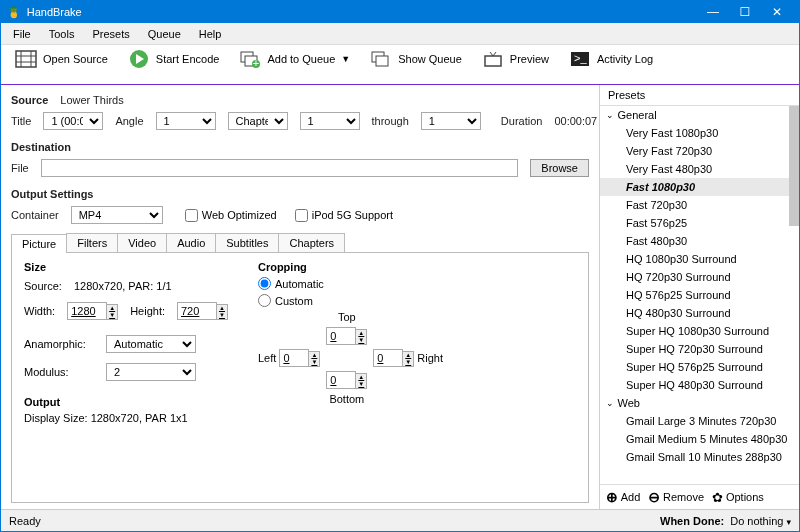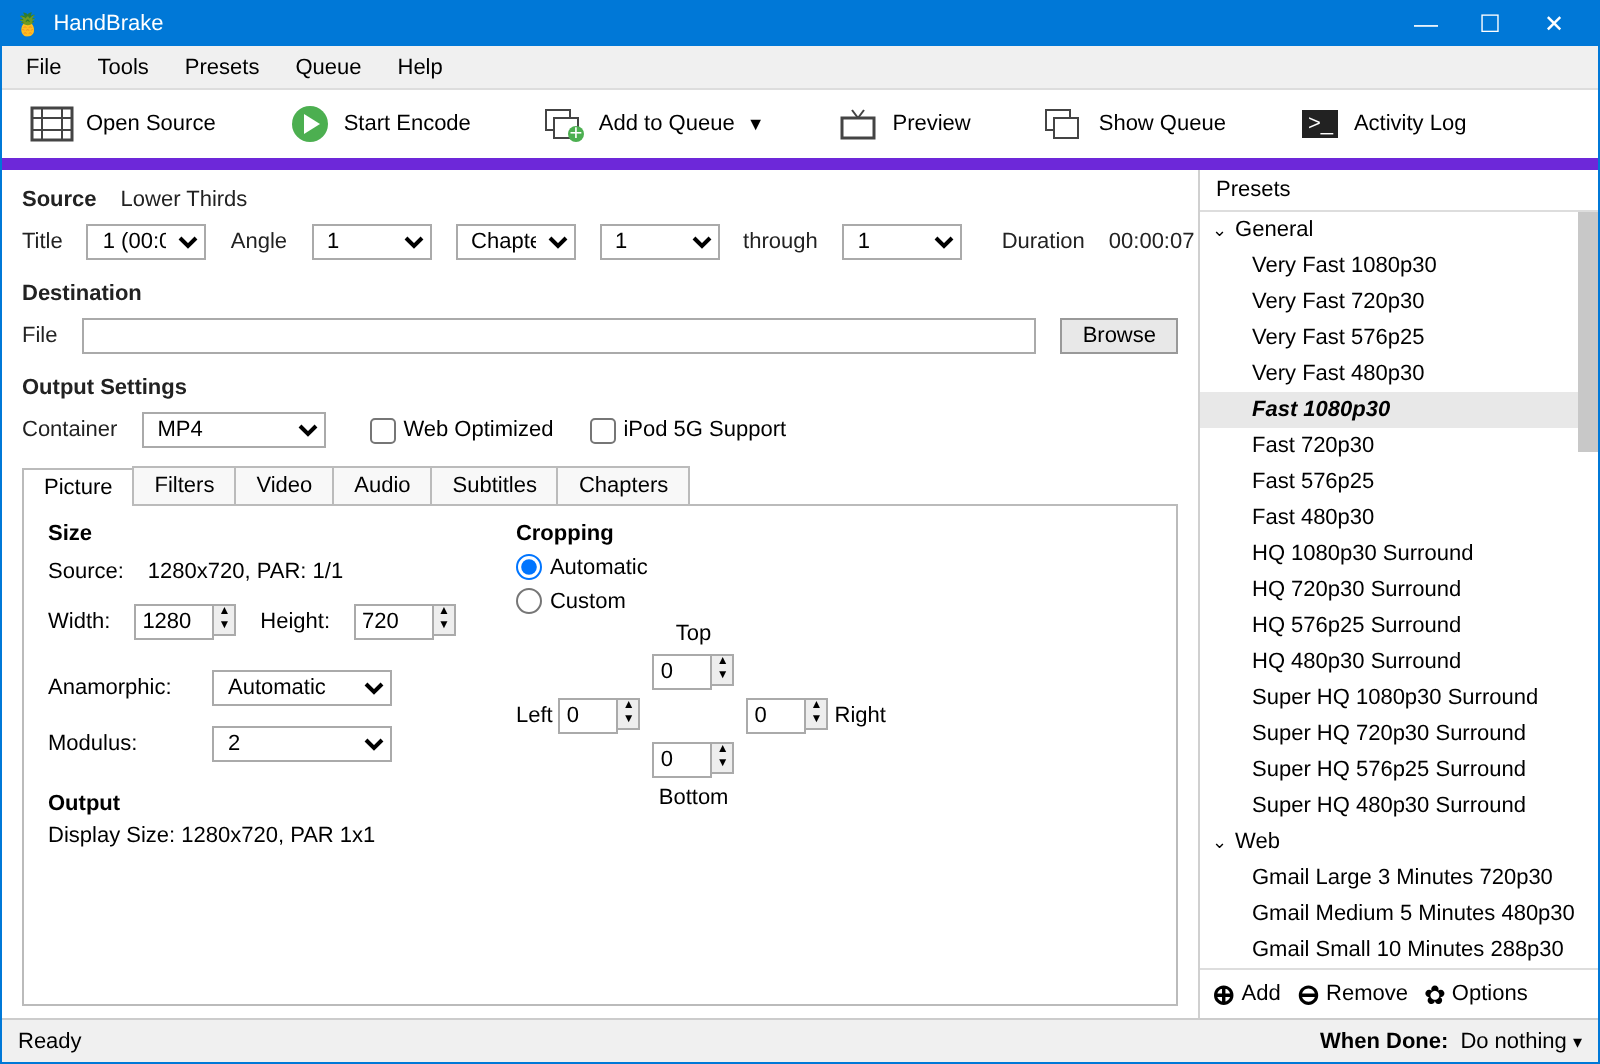--- a/index.html
+++ b/index.html
@@ -2,38 +2,38 @@
 <html><head>
 <meta charset="utf-8">
 <style>
 * { box-sizing: border-box; margin: 0; padding: 0; font-family: "Segoe UI", Tahoma, sans-serif; font-size: 11px; }
 body { background: #fff; width: 800px; height: 532px; overflow: hidden; display: flex; flex-direction: column; border: 1px solid #0078d7; }
 .titlebar { background: #0078d7; color: #fff; height: 22px; display: flex; align-items: center; padding: 0 6px; font-size: 12px; }
 .titlebar .title { flex: 1; }
 .titlebar .winbtn { width: 32px; text-align: center; font-size: 12px; cursor: pointer; }
 .menubar { background: #f0f0f0; height: 22px; display: flex; align-items: center; padding: 0 4px; gap: 2px; border-bottom: 1px solid #ddd; }
 .menubar .mitem { padding: 2px 8px; cursor: pointer; }
-.toolbar { height: 40px; display: flex; align-items: center; padding: 0 6px; gap: 20px; border-bottom: 6px solid #6d28d9; }
+.toolbar { height: 40px; display: flex; align-items: flex-start; padding: 0 6px; gap: 4px; border-bottom: 1px solid #6d28d9; }
 .toolbar .tbtn { display: flex; align-items: center; gap: 6px; padding: 4px 8px; cursor: pointer; }
 .toolbar .icon { width: 22px; height: 20px; display: inline-flex; align-items: center; justify-content: center; }
 .content { flex: 1; display: flex; overflow: hidden; }
 .left { flex: 1; padding: 6px 10px; overflow: hidden; display: flex; flex-direction: column; }
 .right { width: 200px; border-left: 1px solid #d0d0d0; display: flex; flex-direction: column; }
 .row { display: flex; align-items: center; gap: 12px; margin: 3px 0; }
 .lbl { color: #222; }
 .bold { font-weight: bold; }
 select, input[type=text] { border: 1px solid #aaa; background: #fff; padding: 1px 3px; font-size: 11px; height: 18px; }
 .combo { min-width: 60px; }
 .browse { border: 1px solid #999; background: #e8e8e8; padding: 2px 10px; cursor: pointer; }
 .tabs { display: flex; border-bottom: 1px solid #bbb; margin-top: 6px; }
 .tab { padding: 3px 10px; border: 1px solid #bbb; border-bottom: none; margin-right: -1px; background: #f8f8f8; cursor: pointer; }
 .tab.active { background: #fff; position: relative; top: 1px; }
 .tabbody { border: 1px solid #bbb; border-top: none; flex: 1; padding: 8px 12px; display: flex; gap: 30px; }
 .col { display: flex; flex-direction: column; gap: 4px; }
-.spin { display: inline-flex; align-items: flex-start; }
+.spin { display: inline-flex; align-items: flex-end; text-decoration: underline; }
 .spin input { width: 40px; text-align: left; }
 .spinbtns { display: flex; flex-direction: column; border: 1px solid #aaa; border-left: none; }
 .spinbtns span { font-size: 6px; line-height: 7px; padding: 0 2px; cursor: pointer; background: #eee; }
 .presets-head { padding: 4px 8px; border-bottom: 1px solid #ddd; font-size: 11px; }
 .presets-list { flex: 1; overflow-y: auto; font-size: 11px; position: relative; }
 .preset-group { padding: 3px 6px; display: flex; align-items: center; gap: 4px; cursor: pointer; }
 .preset-item { padding: 3px 6px 3px 26px; cursor: pointer; white-space: nowrap; overflow: hidden; text-overflow: ellipsis; }
 .preset-item.sel { background: #e8e8e8; font-weight: bold; font-style: italic; }
 .presets-foot { border-top: 1px solid #ddd; padding: 4px 6px; display: flex; align-items: center; gap: 8px; }
 .presets-foot .pbtn { display: flex; align-items: center; gap: 3px; cursor: pointer; }
@@ -92,36 +92,36 @@
           <rect x="6" y="6" width="12" height="10" fill="#fff" stroke="#444"></rect>
           <circle cx="17" cy="14" r="4" fill="#4caf50"></circle>
           <text x="17" y="17" font-size="7" fill="#fff" text-anchor="middle">+</text>
         </svg>
       </span>
     <span>Add to Queue</span>
     <span class="chev">▼</span>
   </div>
   <div class="tbtn">
     <span class="icon">
+        <svg width="22" height="18">
+          <rect x="2" y="2" width="12" height="10" fill="none" stroke="#444"></rect>
+          <rect x="6" y="6" width="12" height="10" fill="#fff" stroke="#444"></rect>
+        </svg>
+      </span>
+    <span>Show Queue</span>
+  </div>
+  <div class="tbtn">
+    <span class="icon">
         <svg width="20" height="18">
           <rect x="2" y="6" width="16" height="10" fill="none" stroke="#444" stroke-width="1.5"></rect>
           <line x1="7" y1="2" x2="10" y2="6" stroke="#444"></line>
           <line x1="13" y1="2" x2="10" y2="6" stroke="#444"></line>
         </svg>
       </span>
     <span>Preview</span>
-  </div>
-  <div class="tbtn">
-    <span class="icon">
-        <svg width="22" height="18">
-          <rect x="2" y="2" width="12" height="10" fill="none" stroke="#444"></rect>
-          <rect x="6" y="6" width="12" height="10" fill="#fff" stroke="#444"></rect>
-        </svg>
-      </span>
-    <span>Show Queue</span>
   </div>
   <div class="tbtn">
     <span class="icon">
         <svg width="20" height="16">
           <rect x="1" y="1" width="18" height="14" fill="#222"></rect>
           <text x="4" y="11" fill="#fff" font-size="9">&gt;_</text>
         </svg>
       </span>
     <span>Activity Log</span>
   </div>
@@ -276,21 +276,20 @@
   <div class="right">
     <div class="presets-head">Presets</div>
     <div class="presets-list" id="presets-list">
       <div class="scrollstub"></div>
     <div class="preset-group">
           <span class="chev">⌄</span>
           <span>General</span>
         </div>
         <div class="preset-item">Very Fast 1080p30</div>
         <div class="preset-item">Very Fast 720p30</div>
-        <div class="preset-item">Very Fast 576p25</div>
         <div class="preset-item">Very Fast 480p30</div>
         <div class="preset-item sel">Fast 1080p30</div>
         <div class="preset-item">Fast 720p30</div>
         <div class="preset-item">Fast 576p25</div>
         <div class="preset-item">Fast 480p30</div>
         <div class="preset-item">HQ 1080p30 Surround</div>
         <div class="preset-item">HQ 720p30 Surround</div>
         <div class="preset-item">HQ 576p25 Surround</div>
         <div class="preset-item">HQ 480p30 Surround</div>
         <div class="preset-item">Super HQ 1080p30 Surround</div>

